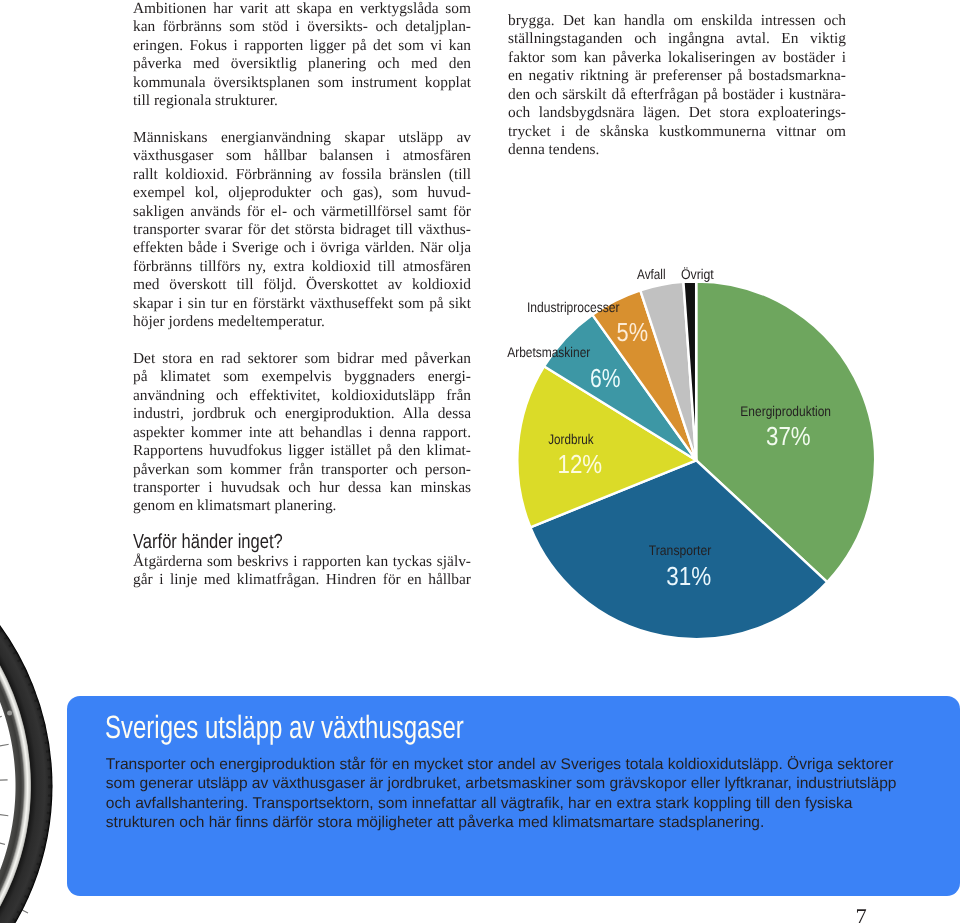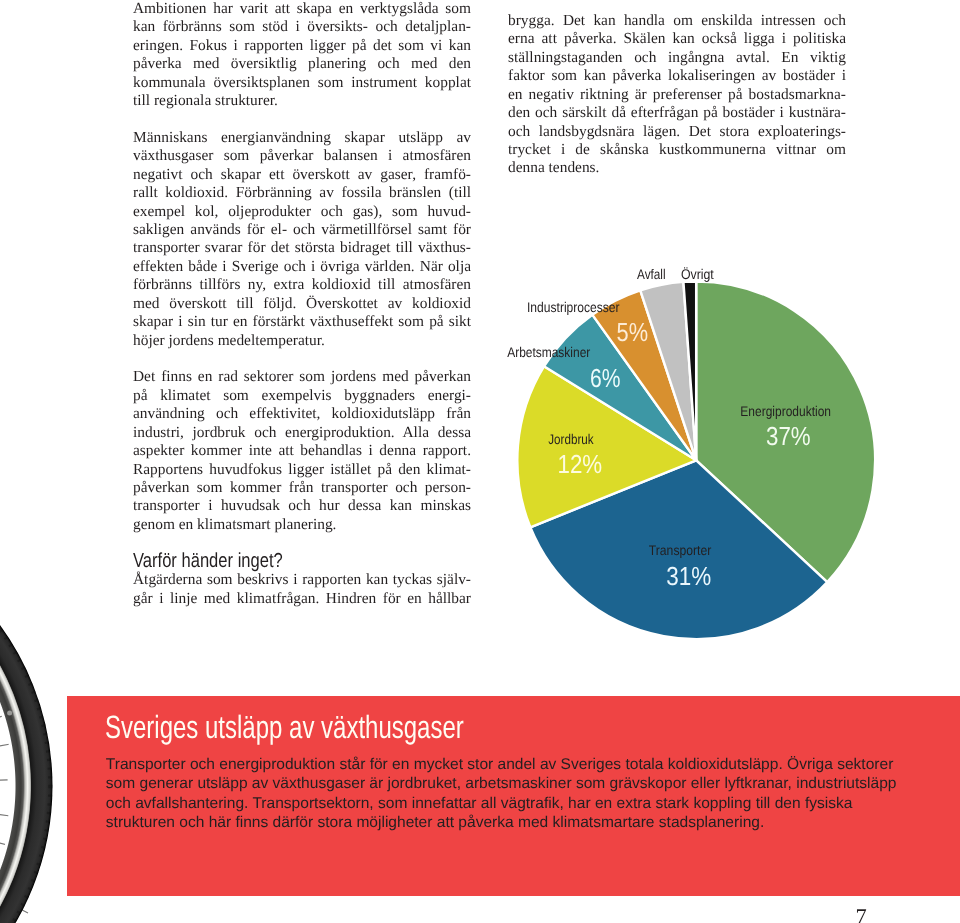--- a/index.html
+++ b/index.html
@@ -23,21 +23,21 @@
            height:18.43px;padding-top:0.0px;position:relative;top:-1px;font-weight:400;color:#231f20;margin:0;white-space:nowrap;
            transform:scaleX(0.8166);transform-origin:0 50%;}
 
   
   #chart{position:absolute;left:466px;top:250px;width:460px;height:420px;}
   #chart svg{display:block;overflow:visible;}
   .pie-outlabel{font-family:"Liberation Sans",sans-serif;font-size:14px;fill:#231f20;}
   .pie-value{font-family:"Liberation Sans",sans-serif;font-size:26px;}
 
   
-  #banner{position:absolute;left:67px;top:696px;width:893px;height:200px;background:#ef4444;}
+  #banner{position:absolute;left:67px;top:696px;width:893px;height:200px;background:#3b82f6;border-radius:13px;}
   #banner .b-title{position:absolute;left:38.2px;top:14.6px;font-family:"Liberation Sans",sans-serif;
        font-size:32.2px;line-height:32.2px;color:#fffdf3;white-space:nowrap;
        display:block;transform:scaleX(0.7455);transform-origin:0 0;}
   #banner .b-body{position:absolute;left:38.8px;top:58.5px;width:860px;font-family:"Liberation Sans",sans-serif;
        font-size:15.55px;line-height:19.5px;color:#231f20;}
   #banner .b-body div{white-space:nowrap;}
   #pageno{position:absolute;left:855.5px;top:903.8px;font-family:"Liberation Serif",serif;font-size:22.5px;color:#231f20;}
 
   
   #wheel{position:absolute;left:0px;top:600px;width:60px;height:330px;}
@@ -103,55 +103,53 @@
         <div class="ln">Ambitionen har varit att skapa en verktygslåda som</div>
         <div class="ln">kan förbränns som stöd i översikts- och detaljplan-</div>
         <div class="ln">eringen. Fokus i rapporten ligger på det som vi kan</div>
         <div class="ln">påverka med översiktlig planering och med den</div>
         <div class="ln">kommunala översiktsplanen som instrument kopplat</div>
         <div class="ln last">till regionala strukturer.</div>
       </div>
       <div class="gap"></div>
       <div class="para">
         <div class="ln">Människans energianvändning skapar utsläpp av</div>
-        <div class="ln">växthusgaser som påverkar balansen i atmosfären</div>
-        <div class="ln">negativt och skapar ett överskott av gaser, framfö-</div>
+        <div class="ln">växthusgaser som hållbar balansen i atmosfären</div>
         <div class="ln">rallt koldioxid. Förbränning av fossila bränslen (till</div>
         <div class="ln">exempel kol, oljeprodukter och gas), som huvud-</div>
         <div class="ln">sakligen används för el- och värmetillförsel samt för</div>
         <div class="ln">transporter svarar för det största bidraget till växthus-</div>
         <div class="ln">effekten både i Sverige och i övriga världen. När olja</div>
         <div class="ln">förbränns tillförs ny, extra koldioxid till atmosfären</div>
         <div class="ln">med överskott till följd. Överskottet av koldioxid</div>
         <div class="ln">skapar i sin tur en förstärkt växthuseffekt som på sikt</div>
         <div class="ln last">höjer jordens medeltemperatur.</div>
       </div>
       <div class="gap"></div>
       <div class="para">
-        <div class="ln">Det finns en rad sektorer som jordens med påverkan</div>
+        <div class="ln">Det stora en rad sektorer som bidrar med påverkan</div>
         <div class="ln">på klimatet som exempelvis byggnaders energi-</div>
         <div class="ln">användning och effektivitet, koldioxidutsläpp från</div>
         <div class="ln">industri, jordbruk och energiproduktion. Alla dessa</div>
         <div class="ln">aspekter kommer inte att behandlas i denna rapport.</div>
         <div class="ln">Rapportens huvudfokus ligger istället på den klimat-</div>
         <div class="ln">påverkan som kommer från transporter och person-</div>
         <div class="ln">transporter i huvudsak och hur dessa kan minskas</div>
         <div class="ln last">genom en klimatsmart planering.</div>
       </div>
       <div class="gap"></div>
       <div class="subhead">Varför händer inget?</div>
       <div class="para">
         <div class="ln">Åtgärderna som beskrivs i rapporten kan tyckas själv-</div>
         <div class="ln">går i linje med klimatfrågan.  Hindren för en hållbar</div>
       </div>
     </div>
   <div class="col" id="col-right">
       <div class="para">
         <div class="ln">brygga. Det kan handla om enskilda intressen och</div>
-        <div class="ln">erna att påverka. Skälen kan också ligga i politiska</div>
         <div class="ln">ställningstaganden och ingångna avtal. En viktig</div>
         <div class="ln">faktor som kan påverka lokaliseringen av bostäder i</div>
         <div class="ln">en negativ riktning är preferenser på bostadsmarkna-</div>
         <div class="ln">den och särskilt då efterfrågan på bostäder i kustnära-</div>
         <div class="ln">och landsbygdsnära lägen. Det stora exploaterings-</div>
         <div class="ln">trycket i de skånska kustkommunerna vittnar om</div>
         <div class="ln last">denna tendens.</div>
       </div>
     </div>
 

